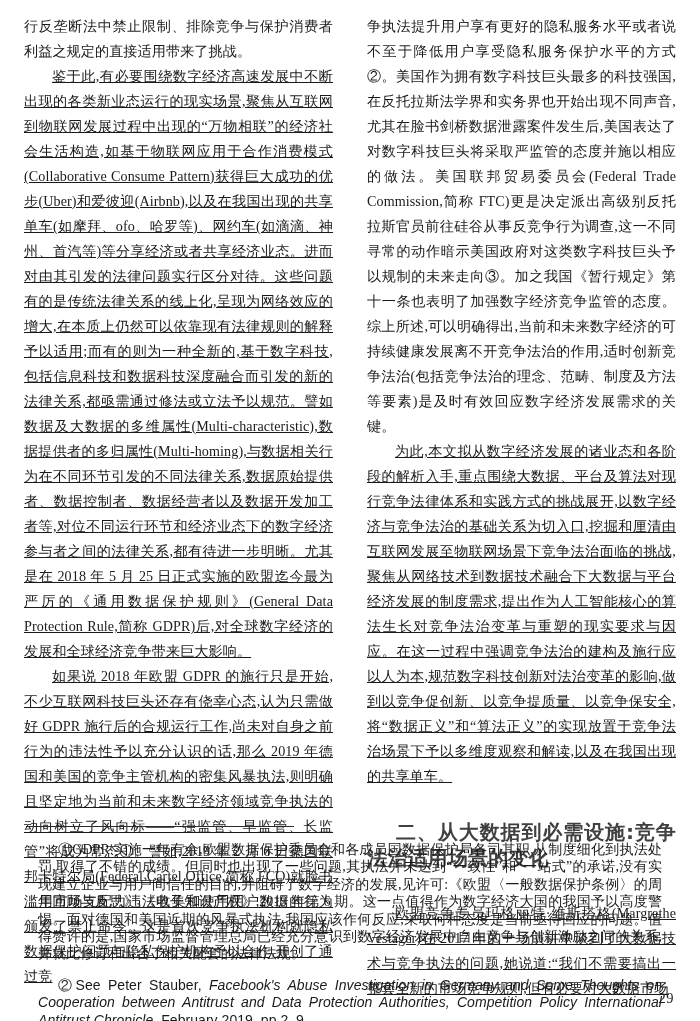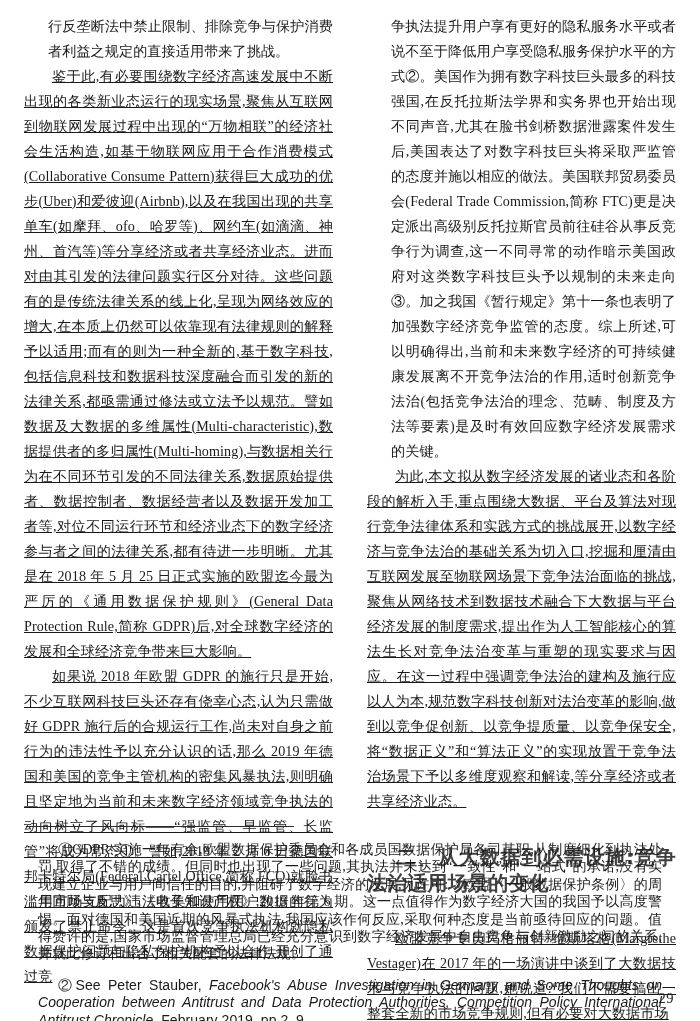--- a/index.html
+++ b/index.html
@@ -52,21 +52,20 @@
     letter-spacing: 0.1px;
     word-spacing: 0px;
     hyphens: none;
   }
   p.para.indent {
     text-indent: 28px;
     text-decoration: underline;
   }
   p.para.cont {
     text-indent: 0;
-    margin-left: 24px;
   }
 
   
   h2.section-head {
     margin: 0;
     font-family: "DejaVu Sans", "Liberation Sans", sans-serif;
     font-weight: 700;
     font-size: 20px;
     line-height: 26px;
     text-indent: 29px;
@@ -127,21 +126,21 @@
   <div class="body-area">
 
     <div class="col">
       <p class="para cont">行反垄断法中禁止限制、排除竞争与保护消费者利益之规定的直接适用带来了挑战。</p>
       <p class="para indent">鉴于此,有必要围绕数字经济高速发展中不断出现的各类新业态运行的现实场景,聚焦从互联网到物联网发展过程中出现的“万物相联”的经济社会生活构造,如基于物联网应用于合作消费模式(Collaborative Consume Pattern)获得巨大成功的优步(Uber)和爱彼迎(Airbnb),以及在我国出现的共享单车(如摩拜、ofo、哈罗等)、网约车(如滴滴、神州、首汽等)等分享经济或者共享经济业态。进而对由其引发的法律问题实行区分对待。这些问题有的是传统法律关系的线上化,呈现为网络效应的增大,在本质上仍然可以依靠现有法律规则的解释予以适用;而有的则为一种全新的,基于数字科技,包括信息科技和数据科技深度融合而引发的新的法律关系,都亟需通过修法或立法予以规范。譬如数据及大数据的多维属性(Multi-characteristic),数据提供者的多归属性(Multi-homing),与数据相关行为在不同环节引发的不同法律关系,数据原始提供者、数据控制者、数据经营者以及数据开发加工者等,对位不同运行环节和经济业态下的数字经济参与者之间的法律关系,都有待进一步明晰。尤其是在 2018 年 5 月 25 日正式实施的欧盟迄今最为严厉的《通用数据保护规则》(General Data Protection Rule,简称 GDPR)后,对全球数字经济的发展和全球经济竞争带来巨大影响。</p>
       <p class="para indent">如果说 2018 年欧盟 GDPR 的施行只是开始,不少互联网科技巨头还存有侥幸心态,认为只需做好 GDPR 施行后的合规运行工作,尚未对自身之前行为的违法性予以充分认识的话,那么 2019 年德国和美国的竞争主管机构的密集风暴执法,则明确且坚定地为当前和未来数字经济领域竞争执法的动向树立了风向标——“强监管、早监管、长监管”将成为常态①。譬如,2019 年 2 月 6 日德国联邦卡特尔局(Federal Cartel Office,简称 FCO)就脸书滥用市场支配力违法收集和使用用户数据的行为颁发了禁止命令。这是首次竞争执法机构就隐私数据保护问题与隐私保护机构予以合作,开创了通过竞</p>
     </div>
 
     <div class="col">
       <p class="para cont">争执法提升用户享有更好的隐私服务水平或者说不至于降低用户享受隐私服务保护水平的方式②。美国作为拥有数字科技巨头最多的科技强国,在反托拉斯法学界和实务界也开始出现不同声音,尤其在脸书剑桥数据泄露案件发生后,美国表达了对数字科技巨头将采取严监管的态度并施以相应的做法。美国联邦贸易委员会(Federal Trade Commission,简称 FTC)更是决定派出高级别反托拉斯官员前往硅谷从事反竞争行为调查,这一不同寻常的动作暗示美国政府对这类数字科技巨头予以规制的未来走向③。加之我国《暂行规定》第十一条也表明了加强数字经济竞争监管的态度。综上所述,可以明确得出,当前和未来数字经济的可持续健康发展离不开竞争法治的作用,适时创新竞争法治(包括竞争法治的理念、范畴、制度及方法等要素)是及时有效回应数字经济发展需求的关键。</p>
-      <p class="para indent">为此,本文拟从数字经济发展的诸业态和各阶段的解析入手,重点围绕大数据、平台及算法对现行竞争法律体系和实践方式的挑战展开,以数字经济与竞争法治的基础关系为切入口,挖掘和厘清由互联网发展至物联网场景下竞争法治面临的挑战,聚焦从网络技术到数据技术融合下大数据与平台经济发展的制度需求,提出作为人工智能核心的算法生长对竞争法治变革与重塑的现实要求与因应。在这一过程中强调竞争法治的建构及施行应以人为本,规范数字科技创新对法治变革的影响,做到以竞争促创新、以竞争提质量、以竞争保安全,将“数据正义”和“算法正义”的实现放置于竞争法治场景下予以多维度观察和解读,等分享经济或者共享经济业态。</p>
+      <p class="para indent">为此,本文拟从数字经济发展的诸业态和各阶段的解析入手,重点围绕大数据、平台及算法对现行竞争法律体系和实践方式的挑战展开,以数字经济与竞争法治的基础关系为切入口,挖掘和厘清由互联网发展至物联网场景下竞争法治面临的挑战,聚焦从网络技术到数据技术融合下大数据与平台经济发展的制度需求,提出作为人工智能核心的算法生长对竞争法治变革与重塑的现实要求与因应。在这一过程中强调竞争法治的建构及施行应以人为本,规范数字科技创新对法治变革的影响,做到以竞争促创新、以竞争提质量、以竞争保安全,将“数据正义”和“算法正义”的实现放置于竞争法治场景下予以多维度观察和解读,以及在我国出现的共享单车。</p>
       <div class="head-gap-top"></div>
       <h2 class="section-head">二、从大数据到必需设施:竞争法治适用场景的变化</h2>
       <div class="head-gap-bot"></div>
       <p class="para indent">欧盟竞争专员玛格丽特·维斯塔格(Margrethe Vestager)在 2017 年的一场演讲中谈到了大数据技术与竞争执法的问题,她说道:“我们不需要搞出一整套全新的市场竞争规则,但有必要对大数据市场</p>
     </div>
 
   </div>
 
   <div class="footnote-zone">
     <div class="fn-rule"></div>

